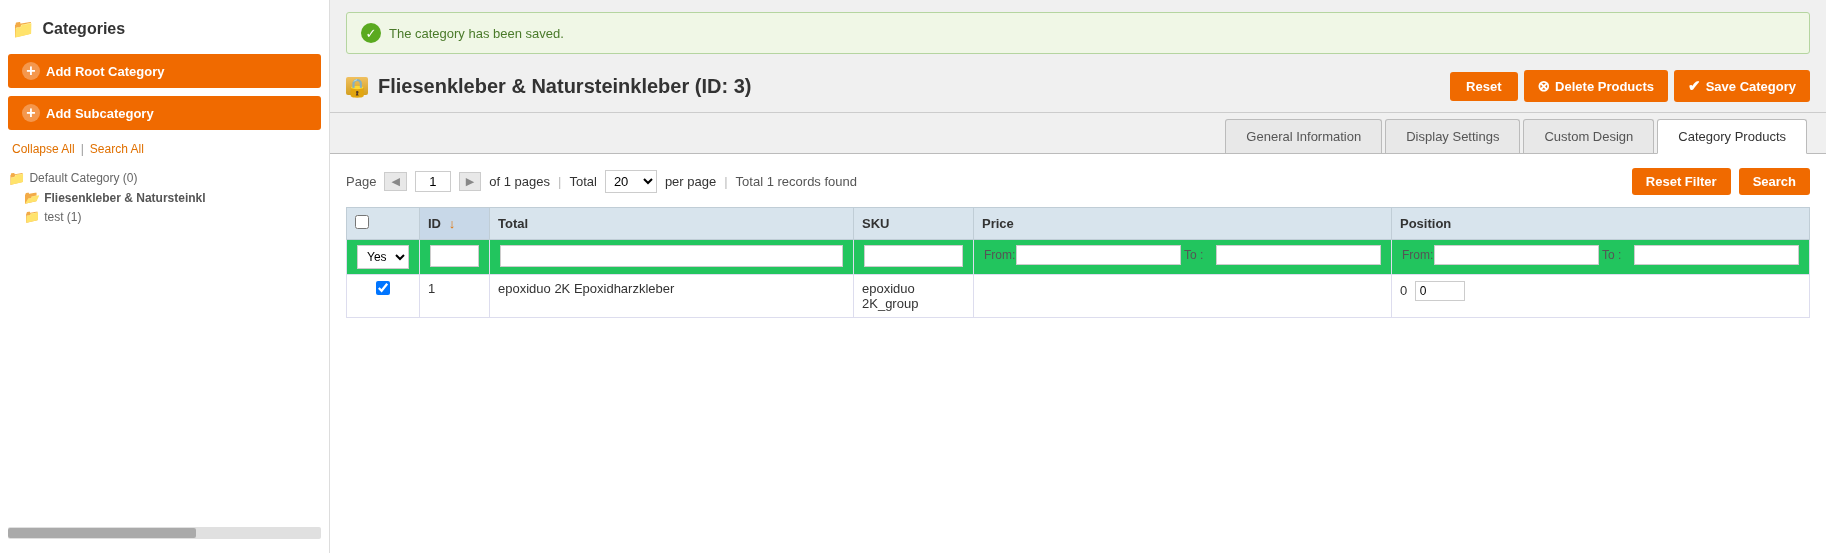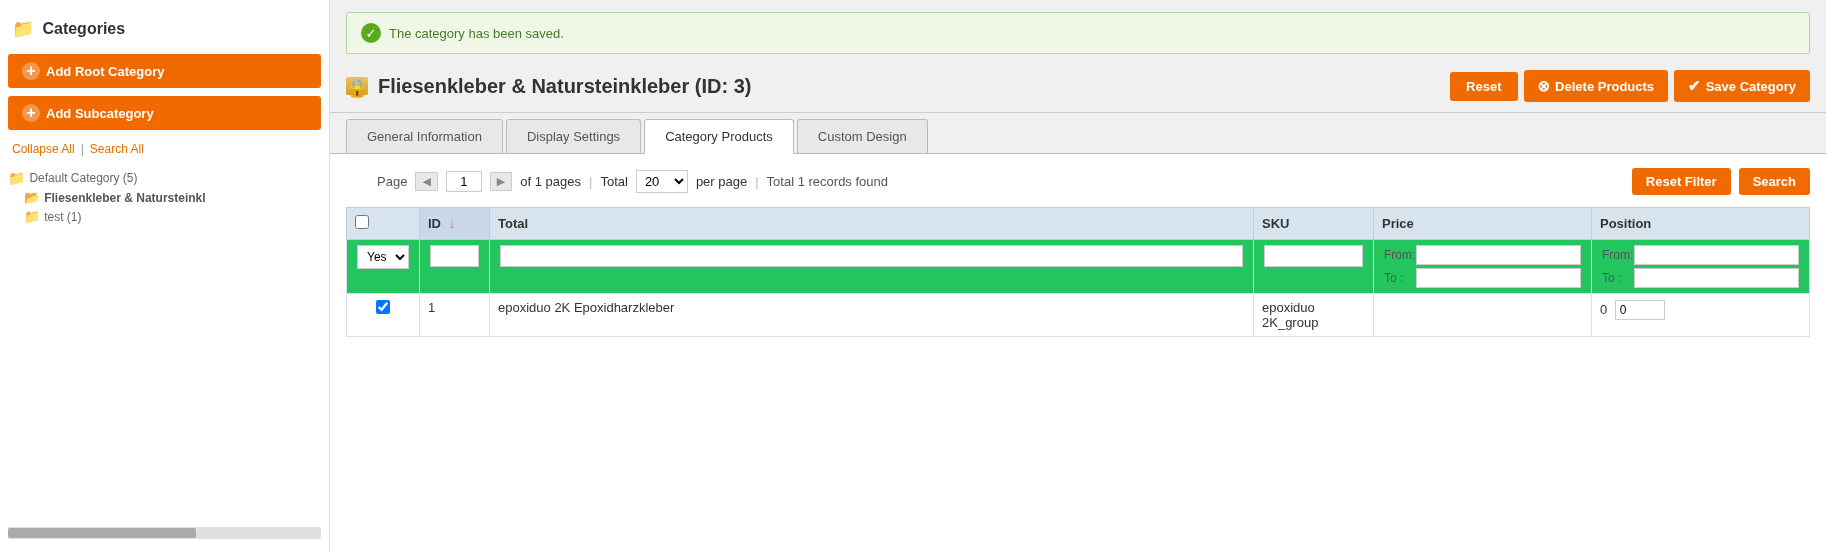--- a/index.html
+++ b/index.html
@@ -225,20 +225,21 @@
       gap: 5px;
     }
 
     
     .tabs {
       display: flex;
       padding: 0 16px;
       background: #f0f0f0;
       border-bottom: 1px solid #bbb;
       margin-top: 6px;
+      justify-content: flex-end;
     }
 
     .tab {
       padding: 9px 20px;
       cursor: pointer;
       background: #e8e8e8;
       border: 1px solid #bbb;
       border-bottom: none;
       margin-right: 3px;
       font-size: 13px;
@@ -264,21 +265,21 @@
 
     
     .pagination-row {
       display: flex;
       align-items: center;
       gap: 8px;
       margin-bottom: 12px;
       font-size: 13px;
     }
 
-    .pagination-row .page-label { color: #555; margin-left: 31px; }
+    .pagination-row .page-label { color: #555; }
 
     .page-nav-btn {
       background: #e8e8e8;
       border: 1px solid #ccc;
       padding: 2px 6px;
       cursor: pointer;
       font-size: 11px;
       color: #888;
     }
 
@@ -360,21 +361,20 @@
 
     .filter-input {
       width: 100%;
       border: 1px solid #ccc;
       padding: 3px 5px;
       font-size: 12px;
     }
 
     .filter-from-to {
       display: flex;
-      flex-direction: column;
       gap: 3px;
     }
 
     .filter-from-to .from-to-row {
       display: flex;
       align-items: center;
       gap: 4px;
     }
 
     .filter-from-to .from-to-label {
@@ -457,21 +457,21 @@
 
     <div class="collapse-expand">
       <a>Collapse All</a>
       <span class="divider">|</span>
       <a>Search All</a>
     </div>
 
     <div class="tree-area">
       <div class="tree-item root">
         <span style="font-size:14px;">📁</span>
-        <span class="item-label">Default Category (5)</span>
+        <span class="item-label">Default Category (0)</span>
       </div>
       <div class="tree-item child1 active">
         <span style="font-size:13px;">📂</span>
         <span class="item-label">Fliesenkleber &amp; Natursteinkl</span>
       </div>
       <div class="tree-item child1">
         <span style="font-size:13px;">📁</span>
         <span class="item-label">test (1)</span>
       </div>
     </div>
@@ -506,25 +506,25 @@
       </div>
     </div>
 
     <div class="tabs">
       <div class="tab">
         <span>General Information</span>
       </div>
       <div class="tab">
         <span>Display Settings</span>
       </div>
+      <div class="tab">
+        <span>Custom Design</span>
+      </div>
       <div class="tab active">
         <span>Category Products</span>
-      </div>
-      <div class="tab">
-        <span>Custom Design</span>
       </div>
     </div>
 
     <div class="tab-content">
 
       <div class="pagination-row">
         <span class="page-label">Page</span>
         <button class="page-nav-btn">◀</button>
         <input class="page-input" type="text" value="1" style="">
         <button class="page-nav-btn">▶</button>

